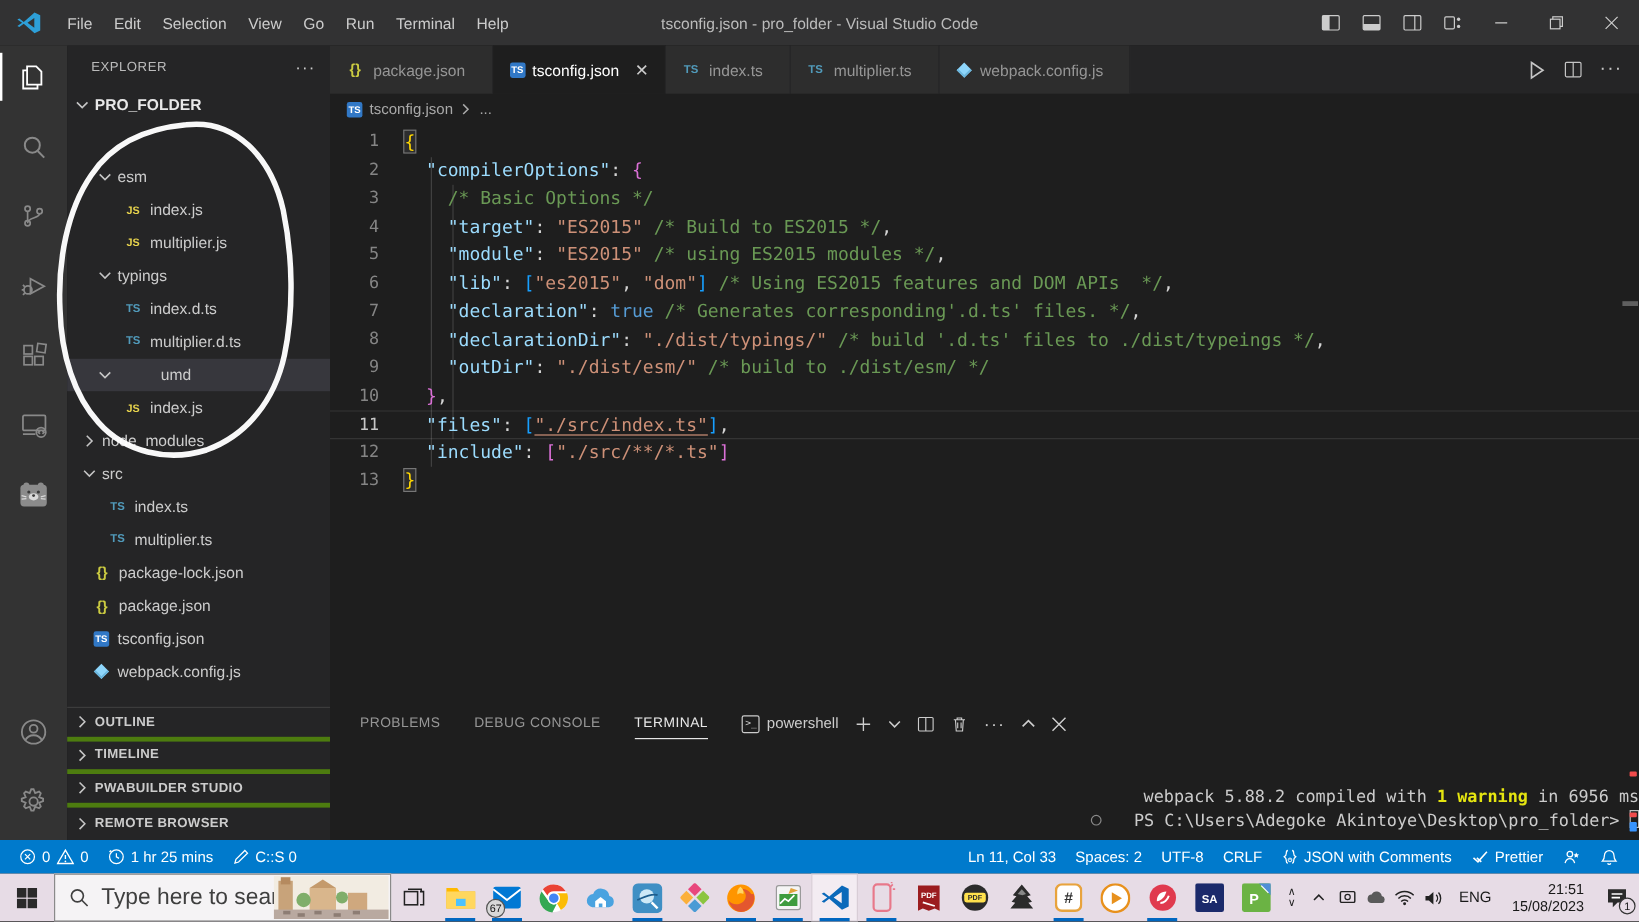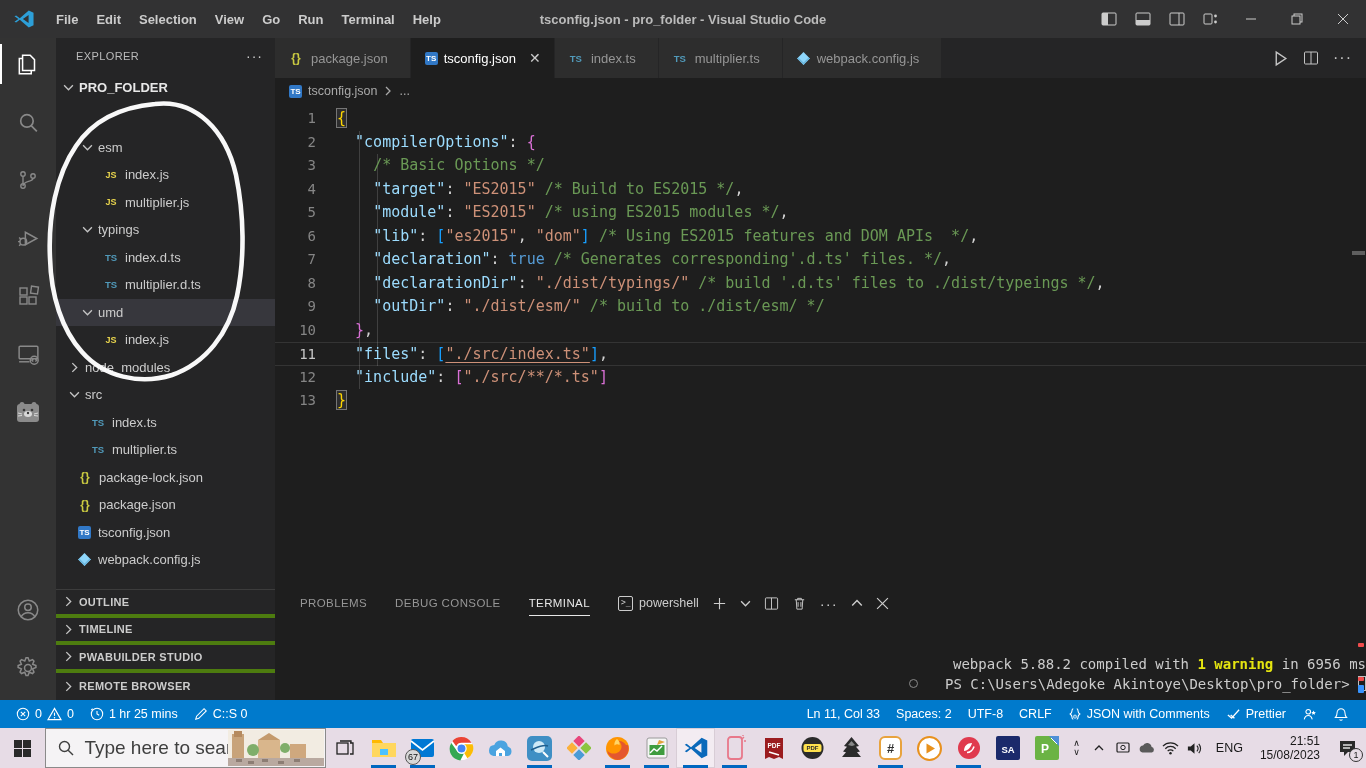--- a/index.html
+++ b/index.html
@@ -2,21 +2,21 @@
 <html><head>
 <meta charset="utf-8">
 <style>
   * { margin:0; padding:0; box-sizing:border-box; }
   html,body { width:1366px; height:768px; overflow:hidden; background:#1e1e1e;
     font-family:"Liberation Sans", sans-serif; }
   .app { position:relative; width:1366px; height:768px; display:flex; flex-direction:column; }
 
   
   .titlebar { height:38px; background:#323233; display:flex; align-items:center; color:#cccccc;
-    font-size:13px; flex:0 0 auto; position:relative;font-weight:bold; }
+    font-size:13px; flex:0 0 auto; position:relative; }
   .vsc-logo { width:22px; height:22px; margin:0 12px 0 13px; }
   .menu-item { padding:0 9px; height:100%; display:flex; align-items:center; cursor:default; }
   .tb-title { position:absolute; left:50%; transform:translateX(-50%); color:#bbbbbb; font-size:13px; white-space:nowrap; }
   .tb-right { margin-left:auto; display:flex; align-items:center; height:100%; }
   .tb-ic { width:34px; height:100%; display:flex; align-items:center; justify-content:center; color:#cccccc; }
   .tb-ic.win { width:46px; }
 
   
   .workbench { flex:1 1 auto; display:flex; min-height:0; position:relative; }
 
@@ -300,21 +300,21 @@
             <span>typings</span>
           </div>
           <div class="tree-row" style="padding-left: 46px;">
             <span class="fi fi-ts">TS</span>
             <span>index.d.ts</span>
           </div>
           <div class="tree-row" style="padding-left: 46px;">
             <span class="fi fi-ts">TS</span>
             <span>multiplier.d.ts</span>
           </div>
-          <div class="tree-row sel" style="padding-left: 23px;">
+          <div class="tree-row sel" style="padding-left: 23px; gap: 36px;">
             <span class="chev">
               <svg width="11" height="11" viewBox="0 0 10 10">
                 <path d="M1 3l4 4 4-4" fill="none" stroke="currentColor" stroke-width="1.2"></path>
               </svg>
             </span>
             <span>umd</span>
           </div>
           <div class="tree-row" style="padding-left: 46px;">
             <span class="fi fi-js">JS</span>
             <span>index.js</span>

